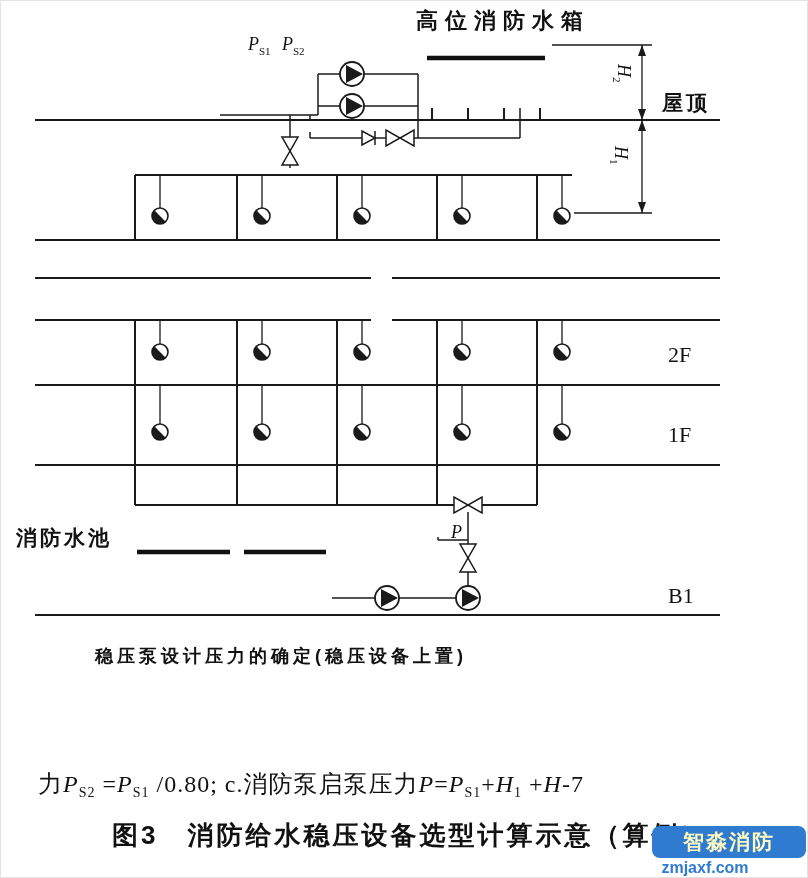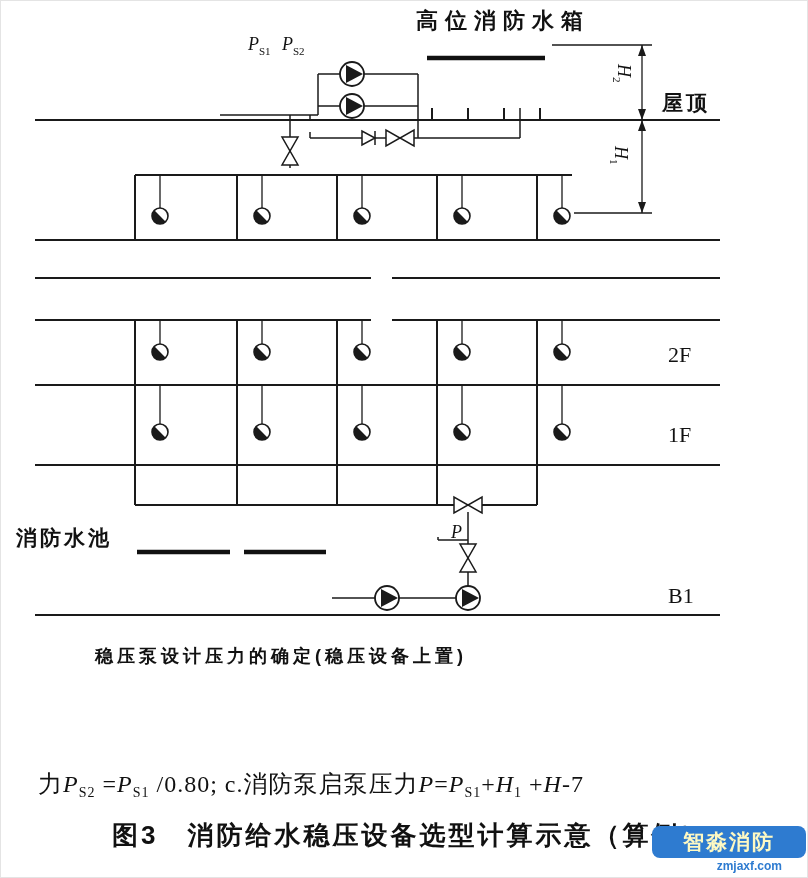--- a/index.html
+++ b/index.html
@@ -43,21 +43,21 @@
     position:absolute; left:112px; top:818px; font-size:26px; font-weight:600;
     letter-spacing:3px; white-space:nowrap;
   }
   .wm-box {
     position:absolute; left:652px; top:826px; width:154px; height:32px; z-index:3;
     background:#2e7bd0; border-radius:8px; color:#fef9c3; font-weight:700;
     font-size:21px; line-height:32px; text-align:center; letter-spacing:2px;
   }
   .wm-site {
     position:absolute; left:628px; top:859px; width:154px; z-index:3;
-    color:#2e7bd0; font-weight:600; font-size:12px; text-align:right;
+    color:#2e7bd0; font-weight:600; font-size:16px; text-align:center;
   }
 </style>
 </head>
 <body>
 
 <div class="page">
 
 <svg width="808" height="635" viewBox="0 0 808 635">
   <defs>
     <g id="sprk">

